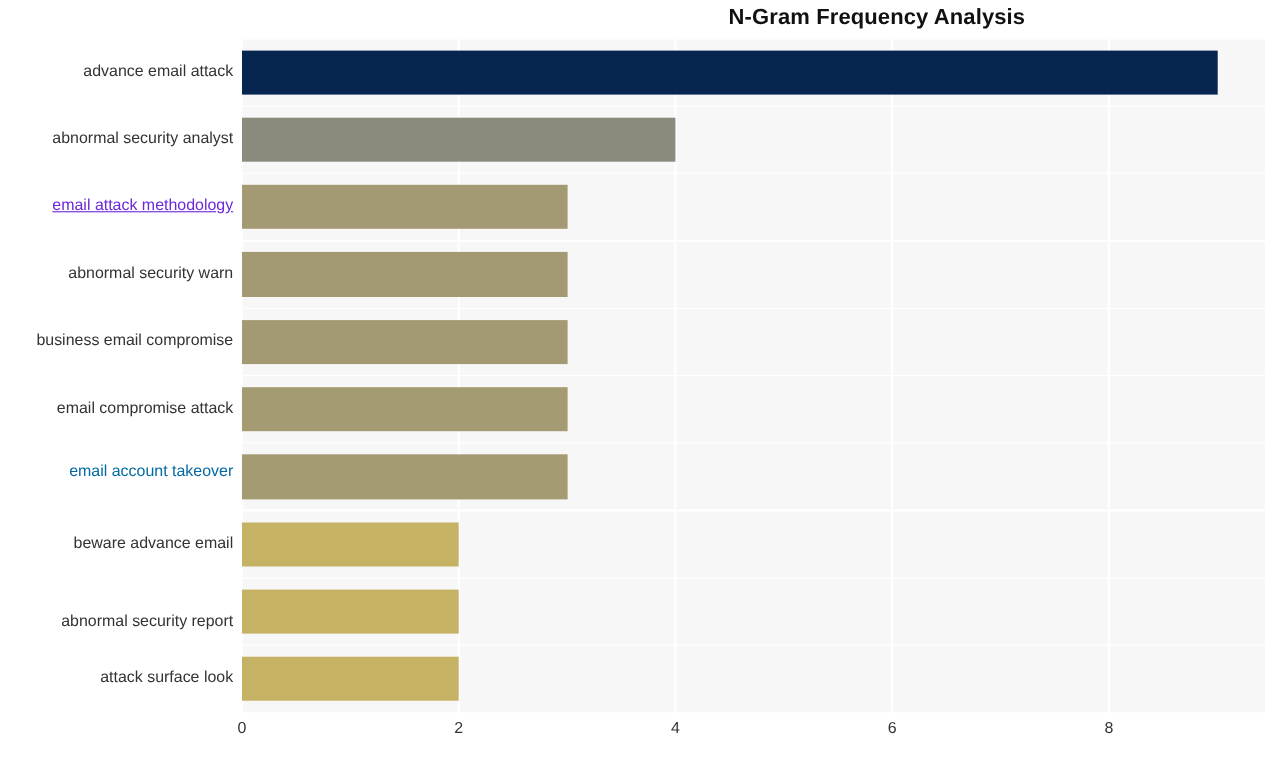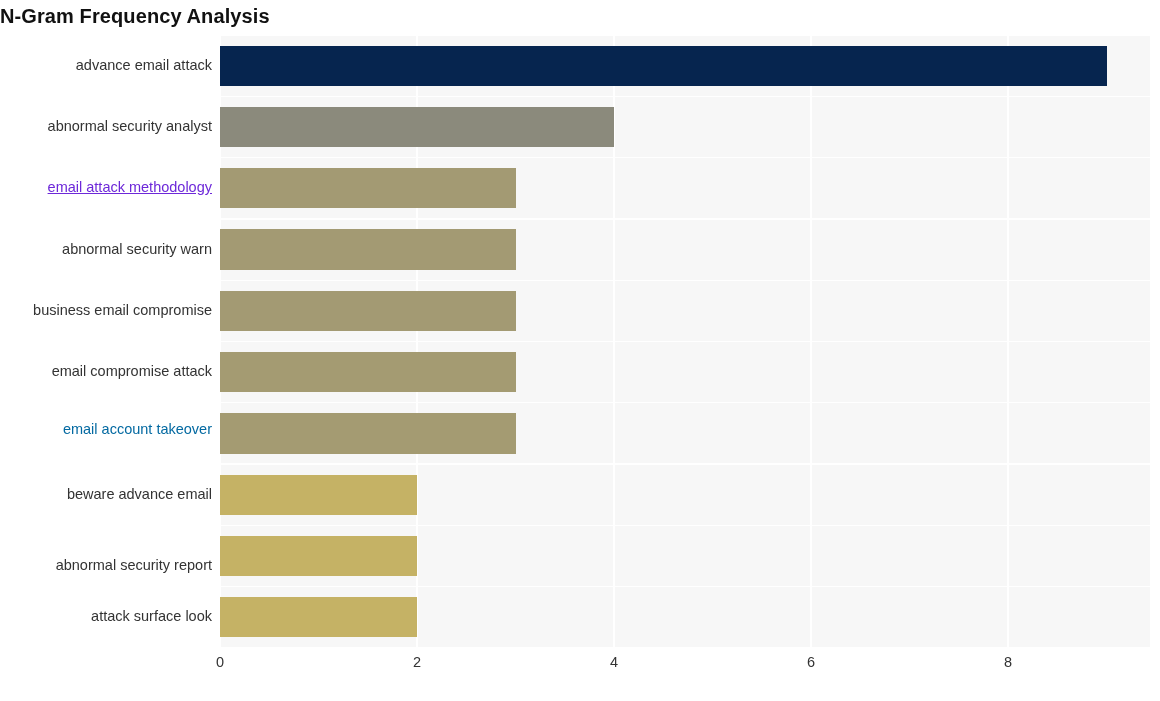--- a/index.html
+++ b/index.html
@@ -19,24 +19,24 @@
     position: absolute;
     left: 0; top: 0;
     width: 1160px;
     height: 701px;
     background: #ffffff;
   }
 
   
   #chart-title {
     position: absolute;
-    left: 0;
+    left: 16px;
     top: 5px;
     width: 916px;
-    text-align: left;
+    text-align: right;
     font-size: 20px;
     font-weight: bold;
     color: #111111;
     letter-spacing: 0.1px;
     font-family: "Liberation Sans", sans-serif;
   }
 
   
   #plot-area {
     position: absolute;

